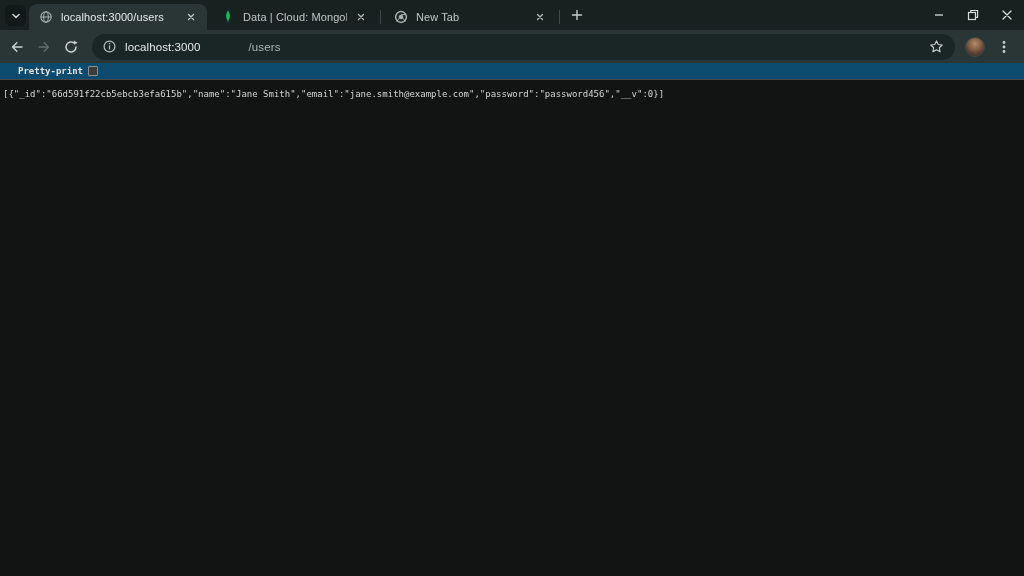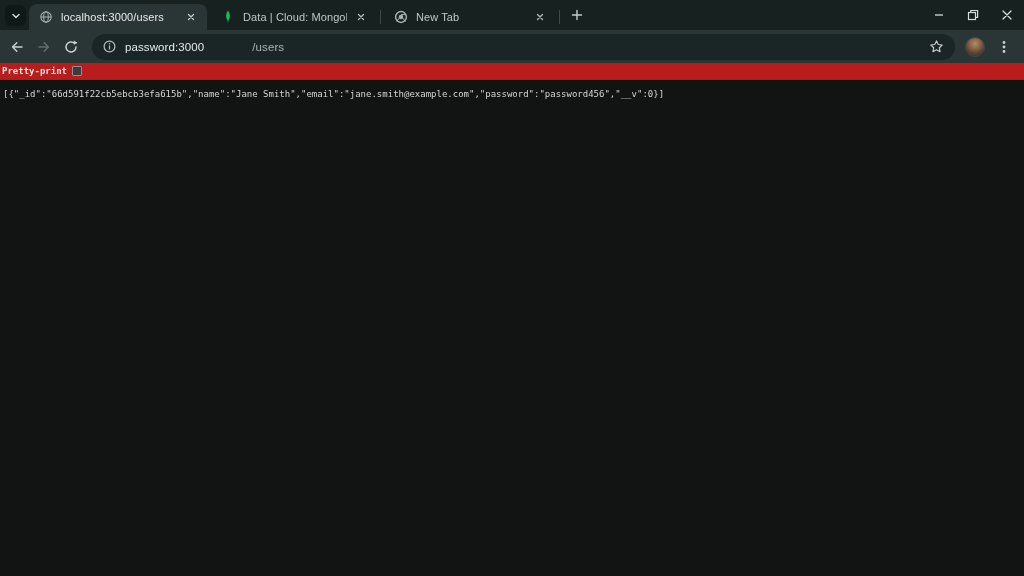--- a/index.html
+++ b/index.html
@@ -148,25 +148,25 @@
   }
 
   
   .page {
     height: 513px;
     background: #111413;
     overflow: hidden;
   }
   .pretty-bar {
     height: 17px;
-    background: #b91c1c;
+    background: #0c4a6e;
     border-bottom: 1px solid #474747;
     display: flex;
     align-items: center;
-    padding-left: 2px;
+    padding-left: 18px;
     font-family: "DejaVu Sans Mono", monospace;
     font-size: 9px;
     font-weight: bold;
     color: #e4e4e4;
   }
   .pretty-checkbox {
     appearance: none;
     -webkit-appearance: none;
     width: 10px; height: 10px;
     border: 1px solid #8f8f8f;
@@ -308,21 +308,21 @@
   </div>
 
   <div class="omnibox">
     <span>
       <svg width="13" height="13" viewBox="0 0 13 13">
         <circle cx="6.5" cy="6.5" r="5.4" fill="none" stroke="#b9c2c1" stroke-width="1.2"></circle>
         <rect x="5.9" y="5.5" width="1.2" height="4" fill="#b9c2c1"></rect>
         <circle cx="6.5" cy="3.7" r="0.8" fill="#b9c2c1"></circle>
       </svg>
     </span>
-    <span class="url-text"><span class="url-host">password:3000</span><span class="url-path">/users</span></span>
+    <span class="url-text"><span class="url-host">localhost:3000</span><span class="url-path">/users</span></span>
     <span class="spacer"></span>
     <span class="star-btn">
       <svg width="15" height="15" viewBox="0 0 16 16">
         <path d="M8 2 L9.85 5.9 L14.1 6.4 L11 9.35 L11.8 13.6 L8 11.5 L4.2 13.6 L5 9.35 L1.9 6.4 L6.15 5.9 Z" fill="none" stroke="#c9d1d0" stroke-width="1.2" stroke-linejoin="round"></path>
       </svg>
     </span>
   </div>
 
   <div class="avatar"></div>
 

